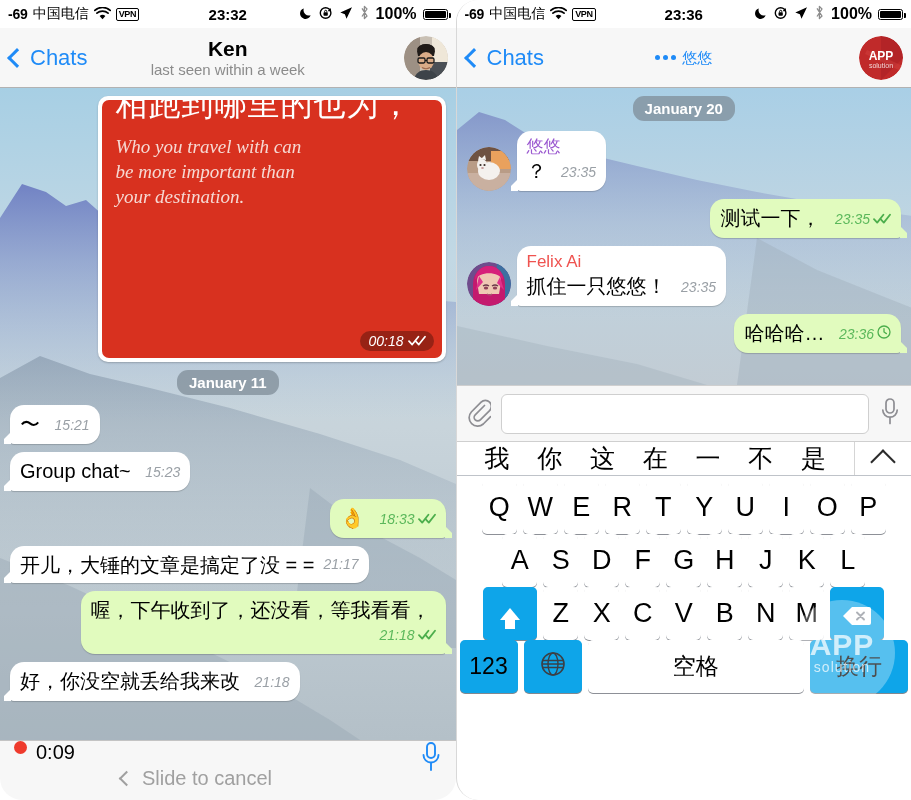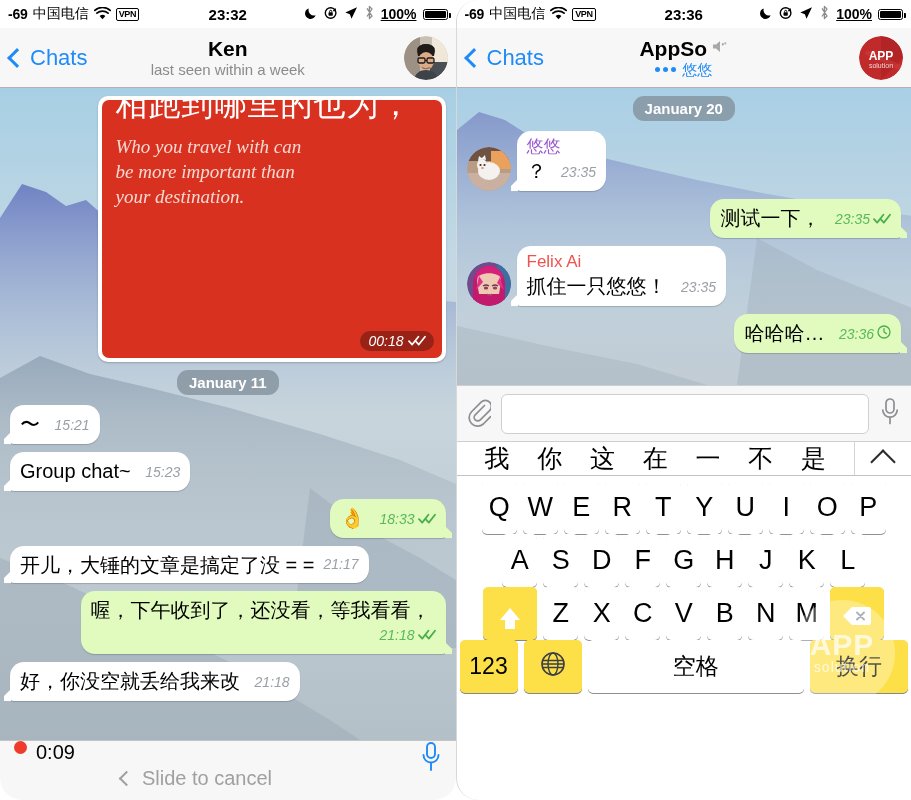--- a/index.html
+++ b/index.html
@@ -12,21 +12,21 @@
   
   .statusbar{height:28px;display:flex;align-items:center;background:#fff;
     font-size:15px;font-weight:bold;color:#000;padding:0 8px;box-sizing:border-box;position:relative;z-index:30;}
   .sb-left{display:flex;align-items:center;gap:5px;}
   .sb-sig{font-size:14px;font-weight:bold;letter-spacing:-.2px;}
   .sb-carrier{font-size:14px;font-weight:normal;}
   .vpn-box{border:1.6px solid #000;border-radius:2px;font-size:9px;font-weight:bold;
     padding:0px 2px;line-height:11px;letter-spacing:-.3px;}
   .sb-time{position:absolute;left:0;right:0;text-align:center;font-size:15px;font-weight:bold;pointer-events:none;}
   .sb-right{margin-left:auto;display:flex;align-items:center;gap:6px;position:relative;z-index:2;}
-  .sb-pct{font-size:14px;font-weight:bold;text-decoration:underline;}
+  .sb-pct{font-size:16px;font-weight:bold;}
   .batt{width:25px;height:11px;border:1.5px solid #000;border-radius:2.5px;position:relative;box-sizing:border-box;padding:1px;}
   .batt::after{content:"";position:absolute;right:-4px;top:3px;width:2px;height:5px;background:#000;border-radius:0 1px 1px 0;}
   .batt i{display:block;height:100%;width:100%;background:#000;border-radius:1px;}
 
   
   .navbar{height:60px;background:#f7f7f7;border-bottom:1px solid #b2b2b2;
     display:flex;align-items:center;padding:0 8px;box-sizing:border-box;position:relative;z-index:20;}
   .back{display:flex;align-items:center;color:#1f8bf7;font-size:22px;cursor:pointer;}
   .chev{width:11px;height:11px;border-left:3.5px solid #1f8bf7;border-bottom:3.5px solid #1f8bf7;
     transform:rotate(45deg);margin-right:6px;margin-left:2px;}
@@ -107,21 +107,21 @@
   .sugg-scroll{flex:1;display:flex;align-items:center;justify-content:space-around;padding:0 14px;}
   .sugg{font-size:25px;color:#000;cursor:pointer;}
   .sugg-collapse{width:56px;height:100%;border-left:1px solid #d5d5d5;display:flex;align-items:center;justify-content:center;}
   .caret-up{width:16px;height:16px;border-top:2.4px solid #2b2b2b;border-left:2.4px solid #2b2b2b;
     transform:rotate(45deg);margin-top:6px;}
 
   .kbrows{flex:1;padding:5px 3px 6px;box-sizing:border-box;display:flex;flex-direction:column;justify-content:space-between;}
   .kbrow{display:flex;justify-content:center;gap:6px;}
   .key{background:#fff;border-radius:5px;box-shadow:0 1px 0 #8d9097;width:35px;height:53px;
     display:flex;align-items:center;justify-content:center;font-size:27px;color:#000;cursor:pointer;}
-  .key.dark{background:#fde047;box-shadow:0 1px 0 #82888f;}
+  .key.dark{background:#0ea5e9;box-shadow:0 1px 0 #82888f;}
   .key.wide{width:54px;}
   .key.space{flex:1;max-width:240px;font-size:23px;}
   .key.fn{width:58px;font-size:23px;}
 
   .shift-arrow{width:0;height:0;border-left:10px solid transparent;border-right:10px solid transparent;
     border-bottom:12px solid #fff;position:relative;}
   .shift-arrow::after{content:"";position:absolute;left:-5px;top:12px;width:10px;height:9px;background:#fff;}
   .bksp{width:30px;height:22px;position:relative;}
 
   .watermark{position:absolute;right:16px;top:600px;width:106px;height:106px;border-radius:50%;
@@ -403,29 +403,20 @@
           </span>
       </div>
     </div>
 
     <div class="navbar">
       <div class="back">
         <span class="chev"></span>
         <span>Chats</span>
       </div>
       <div class="nav-title-wrap">
-        <div class="title-row">
-          <span class="nav-title">AppSo</span>
-          <span class="mute-icon">
-            <svg width="16" height="15" viewBox="0 0 16 15">
-                <path d="M1 5.5h3L8 2v11L4 9.5H1z" fill="#a8a8a8"></path>
-                <path d="M10 4.5l1.6 1.6M11.6 4.5 10 6.1M12.5 3.6l1.6 1.6M14.1 3.6l-1.6 1.6" stroke="#a8a8a8" stroke-width="1.1"></path>
-              </svg>
-          </span>
-        </div>
         <div class="typing-row">
           <span class="dots">
               <i></i>
               <i></i>
               <i></i>
             </span>
           <span class="nav-sub blue">悠悠</span>
         </div>
       </div>
       <div class="nav-right">

